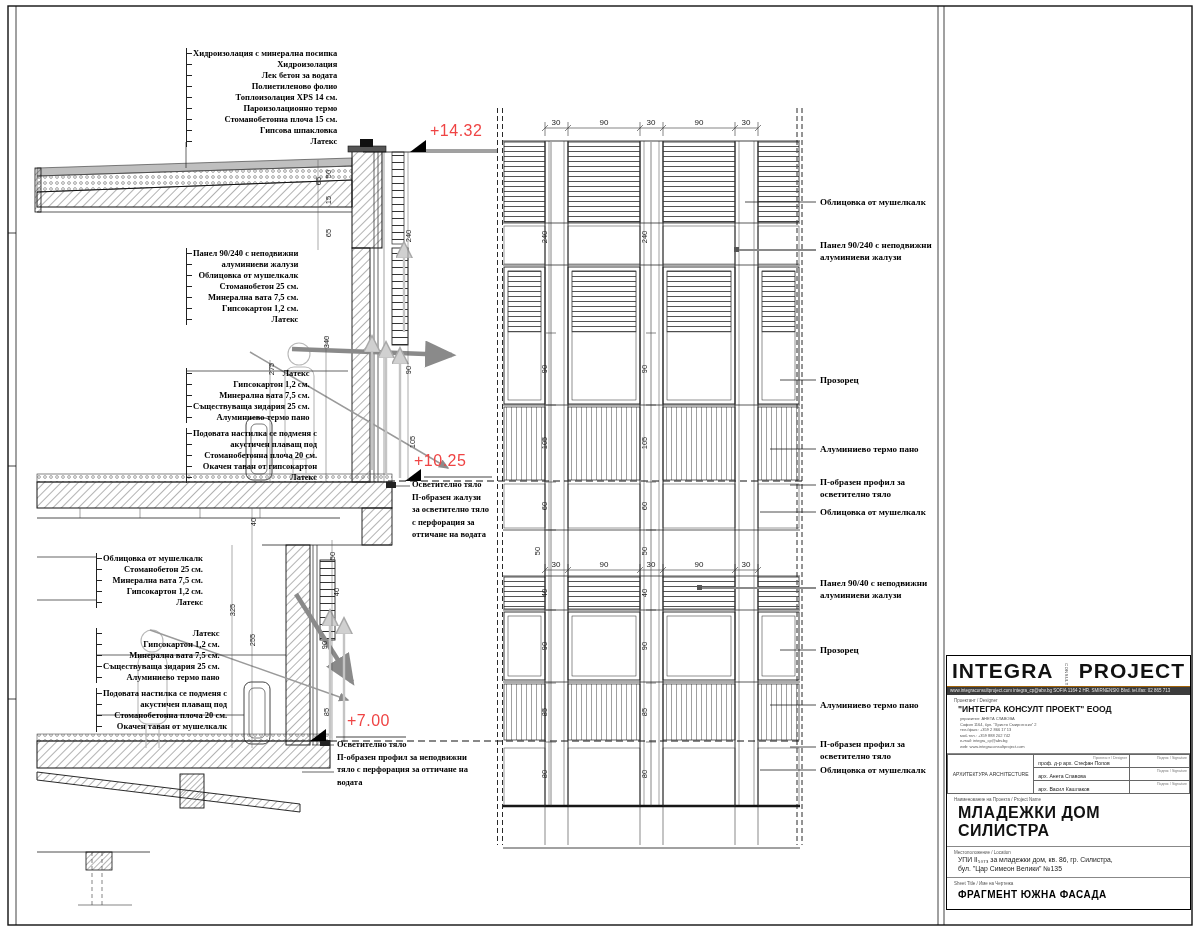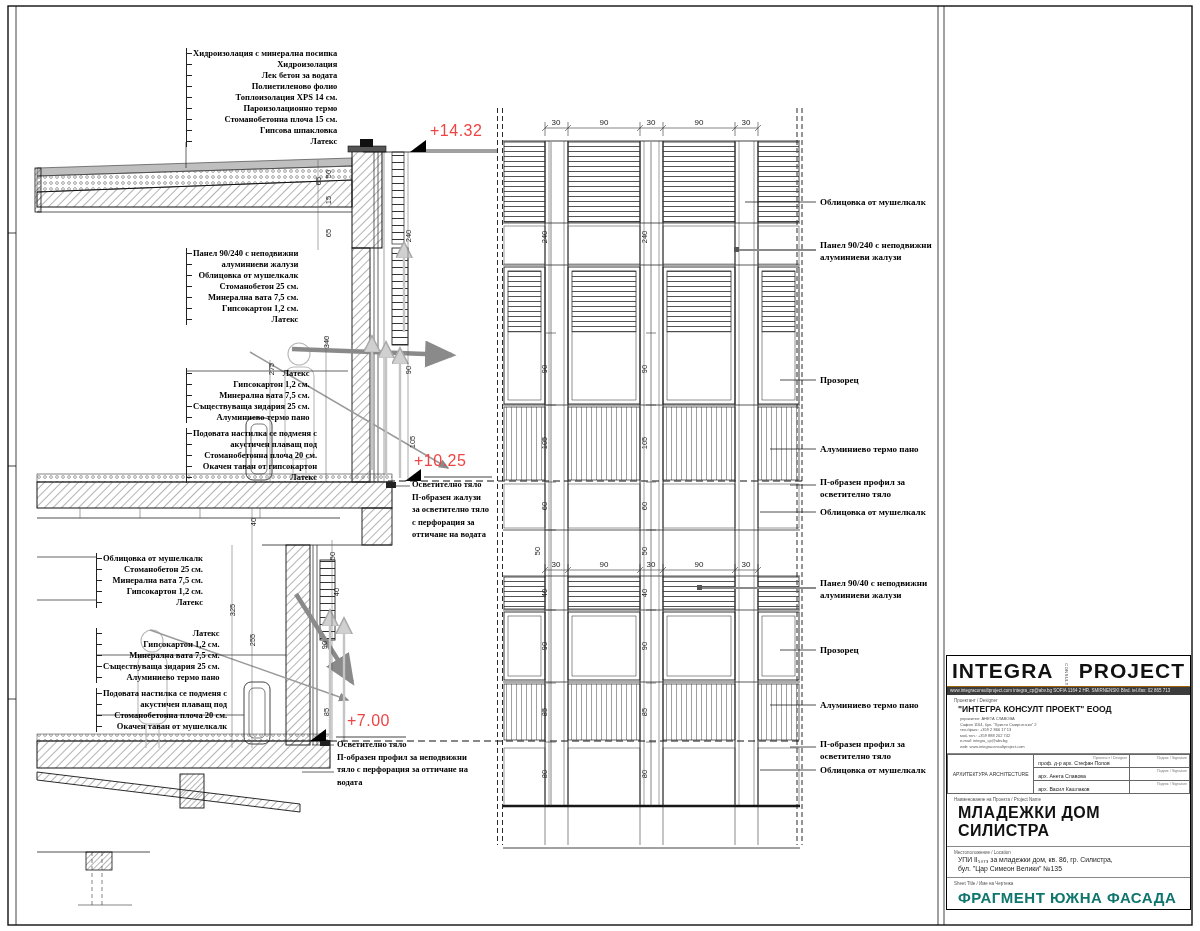--- a/index.html
+++ b/index.html
@@ -34,21 +34,21 @@
   .tb .team td{border:0.5px solid #666;padding:0;}
   .tb .disc{width:86px;font-size:5px;color:#333;text-align:center;vertical-align:middle;}
   .tb .trow{height:13px;}
   .tb .namecell{position:relative;width:96px;}
   .tb .namecell .tl{font-size:3.5px;color:#777;position:absolute;top:1px;right:2px;}
   .tb .namecell .tn{font-size:5.2px;color:#222;padding:4px 0 1px 4px;}
   .tb .sigcell{position:relative;width:60px;}
   .tb .sigcell .tl{font-size:3.5px;color:#777;position:absolute;top:1px;right:2px;}
   .tb .proj{font-size:16px;font-weight:bold;letter-spacing:.5px;margin:2px 0 2px 4px;color:#111;}
   .tb .loc{font-size:6.8px;color:#222;line-height:8.5px;margin-left:4px;}
-  .tb .stitle{font-size:15px;font-weight:bold;letter-spacing:.5px;margin:3px 0 3px 4px;color:#0f766e;}
+  .tb .stitle{font-size:10px;font-weight:bold;letter-spacing:.5px;margin:3px 0 3px 4px;color:#000000;}
 </style>
 </head>
 <body>
 
 <div class="sheet">
 
 <svg width="1200" height="931" viewBox="0 0 1200 931" style="position:absolute;left:0;top:0">
   <defs>
     <pattern id="h45" width="6" height="6" patternUnits="userSpaceOnUse" patternTransform="rotate(45)">
       <line x1="0" y1="0" x2="0" y2="6" stroke="#555" stroke-width="0.9"></line>

